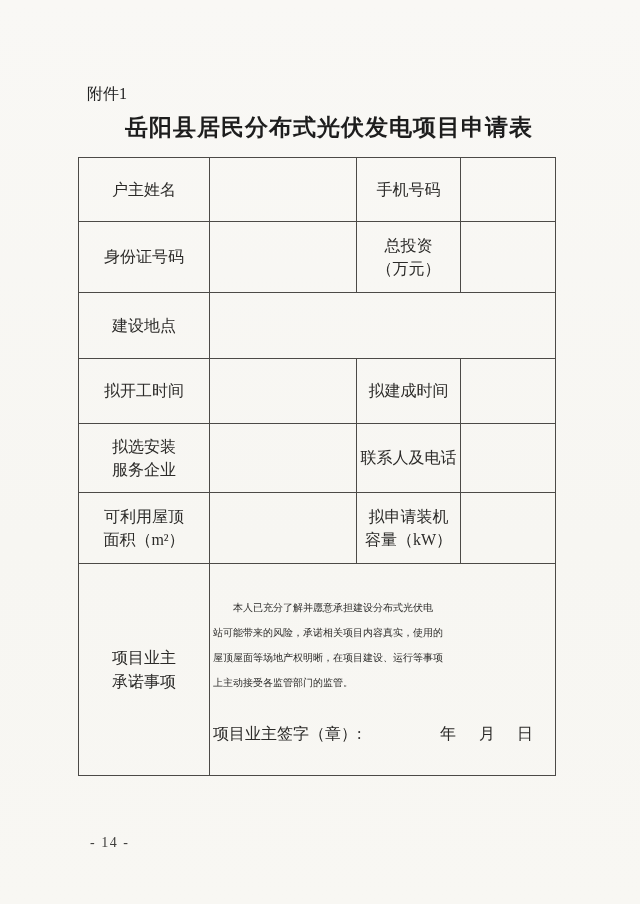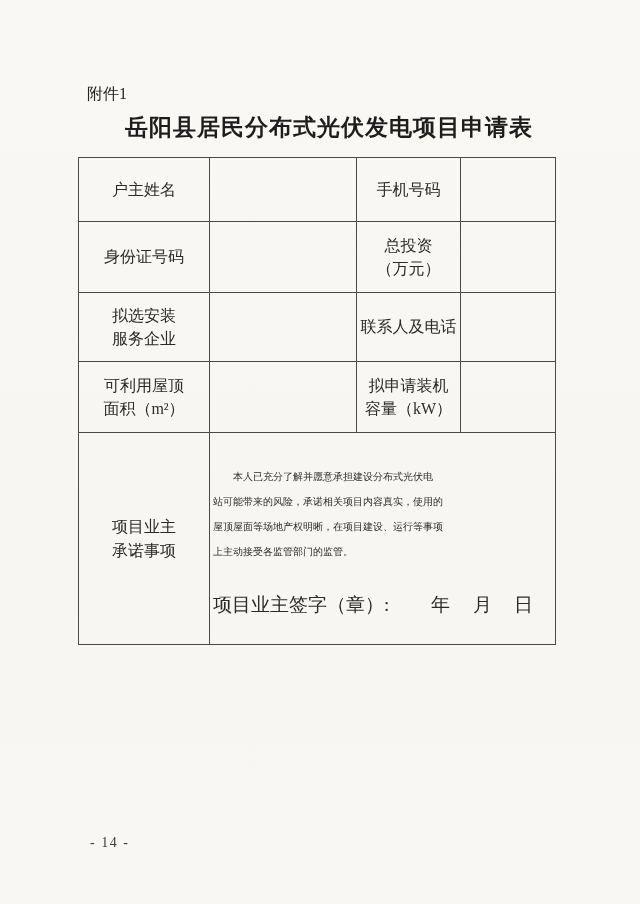--- a/index.html
+++ b/index.html
@@ -74,21 +74,21 @@
     color: #2b2a28;
   }
   .commitment-par .line.first {
     text-indent: 2em;
   }
   .sig-row {
     display: flex;
     align-items: baseline;
     margin-top: 27px;
     padding-right: 20px;
-    font-size: 19px;
+    font-size: 16px;
   }
   .sig-spacer { flex: 1; }
   .date-unit-month { margin-left: 23px; }
   .date-unit-day { margin-left: 22px; }
   .page-num {
     position: absolute;
     left: 90px;
     top: 835px;
     font-size: 14px;
     letter-spacing: 1.5px;
@@ -116,20 +116,30 @@
         <td>户主姓名</td>
         <td></td>
         <td>手机号码</td>
         <td></td>
       </tr>
       <tr class="r2">
         <td>身份证号码</td>
         <td></td>
         <td>总投资
 （万元）</td>
+        <td></td>
+      </tr>
+      <tr class="r3">
+        <td>建设地点</td>
+        <td colspan="3"></td>
+      </tr>
+      <tr class="r4">
+        <td>拟开工时间</td>
+        <td></td>
+        <td>拟建成时间</td>
         <td></td>
       </tr>
       <tr class="r5">
         <td>拟选安装
 服务企业</td>
         <td></td>
         <td>联系人及电话</td>
         <td></td>
       </tr>
       <tr class="r6">

